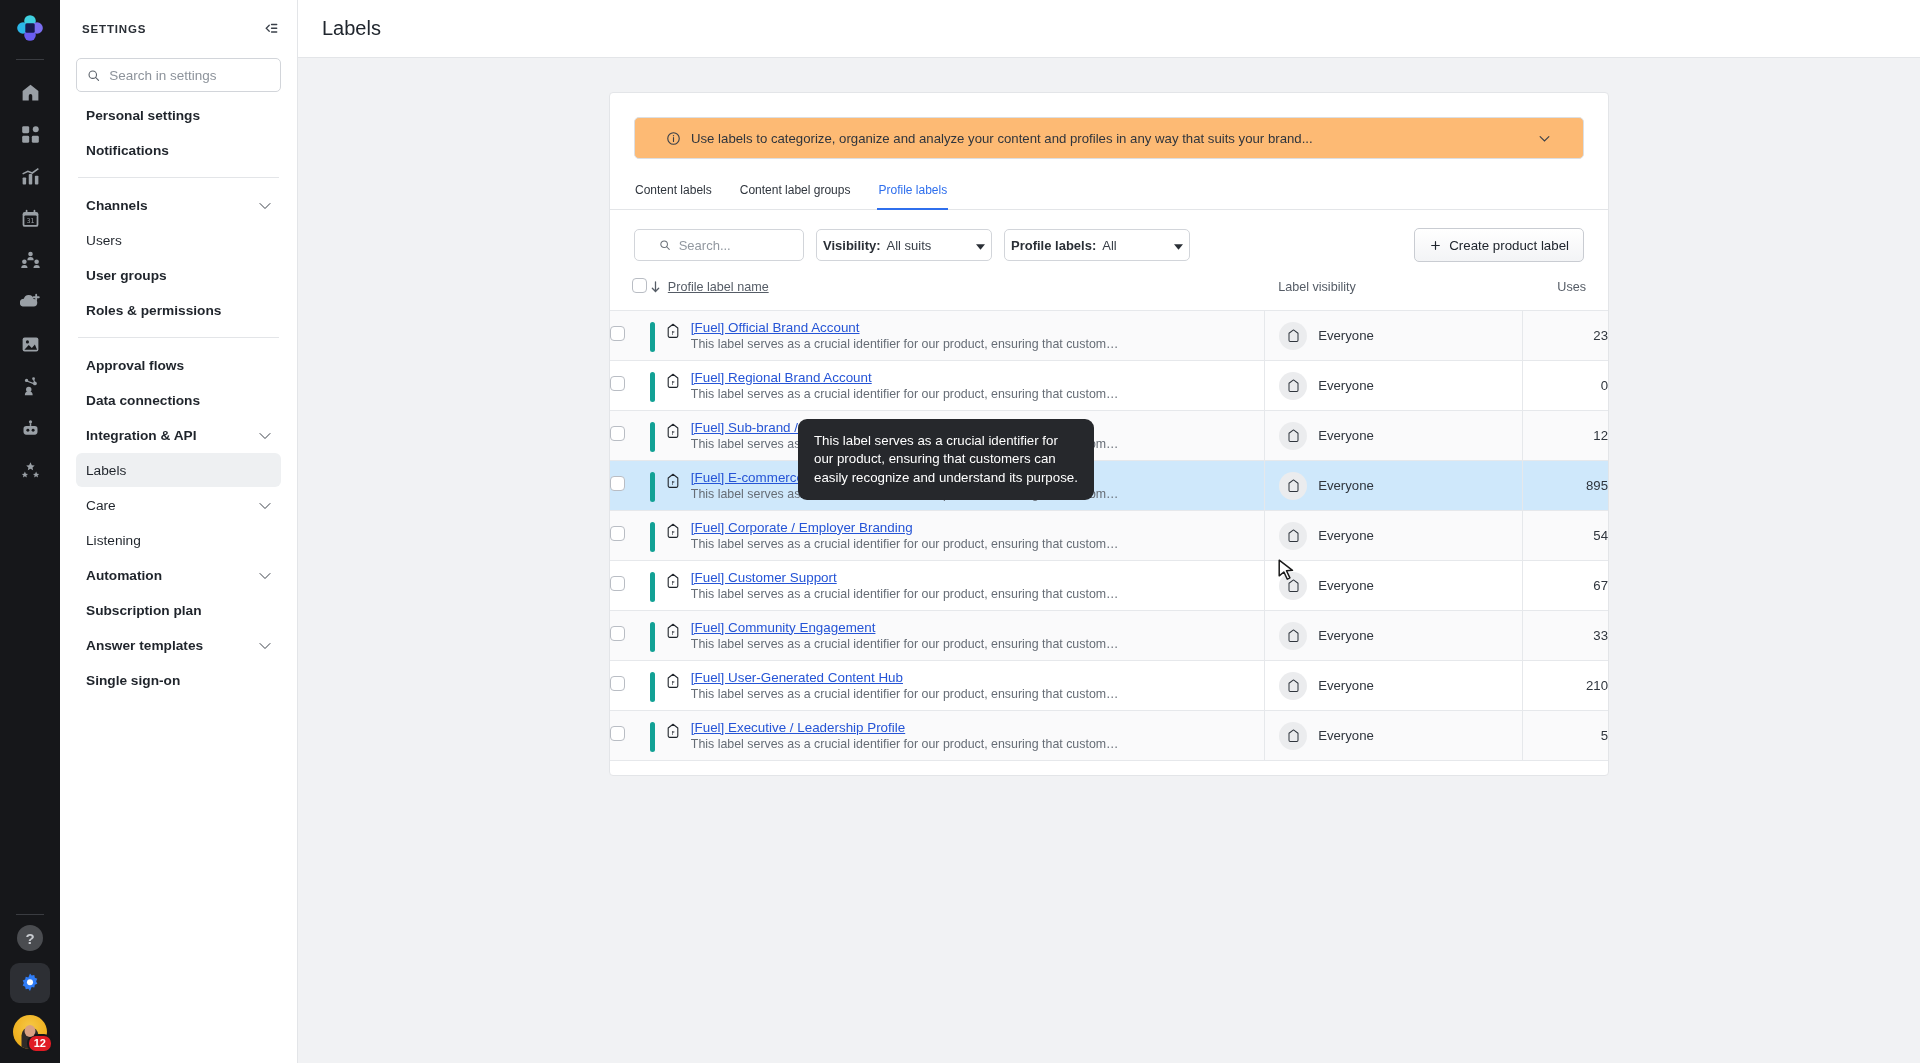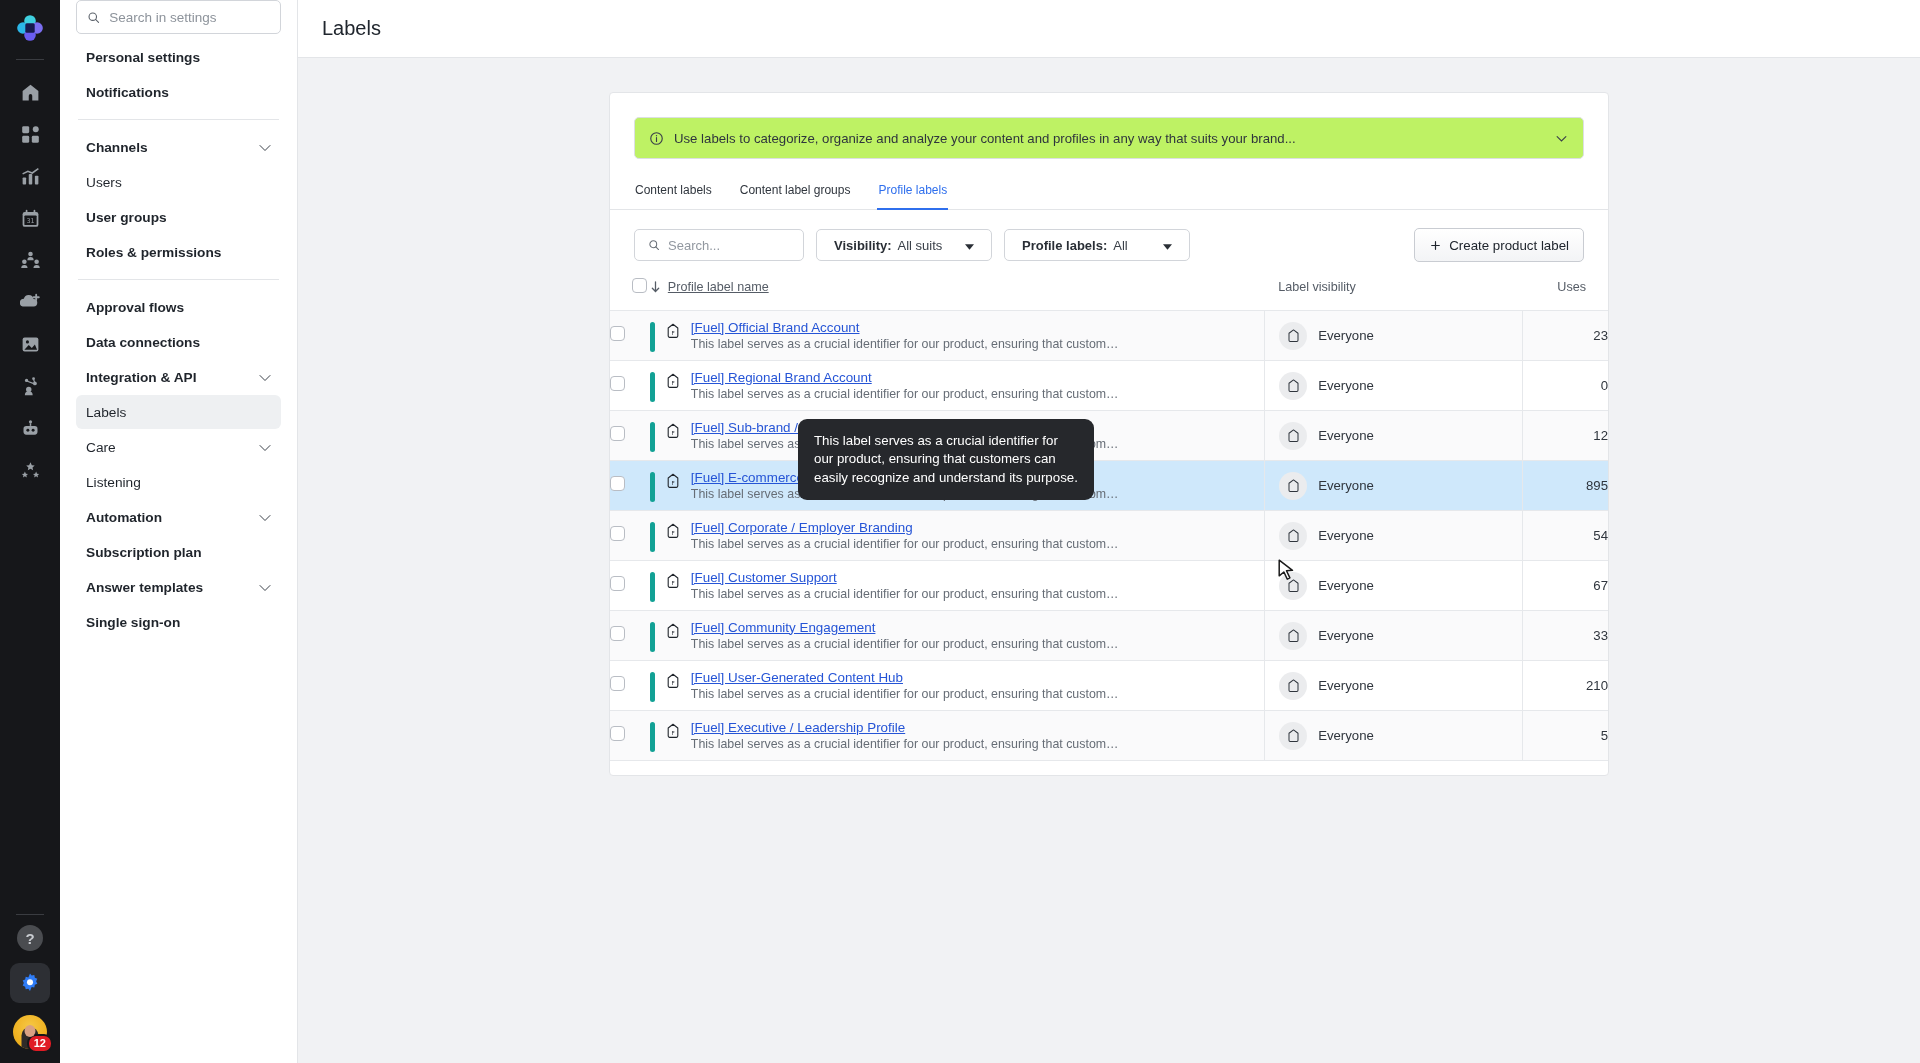--- a/index.html
+++ b/index.html
@@ -103,46 +103,46 @@
   .page-title { font-size: 20px; color: #20262e; font-weight: 400; }
   .main-body { flex: 1 1 auto; background: #f1f2f4; overflow: hidden; padding: 34px 0 0 0; }
   .card {
     margin: 0 auto; width: 1000px;
     background: #fff; border: 1px solid #e3e5e8; border-radius: 4px;
     position: relative;
   }
 
   .notice {
     margin: 24px 24px 0 24px; height: 42px;
-    border: 1px solid #dcdfe3; border-radius: 5px; background: #bef264;
-    display: flex; align-items: center; gap: 10px; padding: 0 14px;
+    border: 1px solid #dcdfe3; border-radius: 5px; background: #fdba74;
+    display: flex; align-items: center; gap: 10px; padding: 0 31px;
   }
   .notice-text { font-size: 13.2px; color: #2f353d; flex: 1 1 auto; }
 
   .tabs { display: flex; gap: 26px; padding: 0 24px; margin-top: 18px;
           border-bottom: 1px solid #e3e5e8; }
   .tab {
     font-size: 12px; color: #2f353d; padding: 6px 1px 11px 1px;
     cursor: pointer; border-bottom: 2px solid transparent; margin-bottom: -1px;
   }
   .tab.active { color: #2f6fed; border-bottom-color: #2f6fed; }
 
   .filters { display: flex; align-items: center; gap: 12px; padding: 18px 24px 16px 24px; }
   .f-search {
     width: 170px; height: 32px; border: 1px solid #d2d5da; border-radius: 5px;
-    display: flex; align-items: center; gap: 8px; padding: 0 13px;
+    display: flex; align-items: center; gap: 8px; padding: 0 24px;
   }
   .f-search input {
     border: none; outline: none; background: transparent; width: 100%;
     font-size: 13px; color: #2a2f36; font-family: "Liberation Sans", sans-serif;
   }
   .f-search input::placeholder { color: #9298a0; }
   .f-select {
     height: 32px; border: 1px solid #d2d5da; border-radius: 5px;
-    display: flex; align-items: center; padding: 0 17px; gap: 6px; cursor: pointer;
+    display: flex; align-items: center; padding: 0 6px; gap: 6px; cursor: pointer;
     font-size: 13px; color: #2a2f36; min-width: 0;
   }
   .f-select .f-lab { font-weight: 700; }
   .f-select .f-val { color: #3a4049; }
   .f-select .caret { margin-left: auto; padding-left: 16px; }
   .f-vis { width: 176px; }
   .f-prof { width: 186px; }
   .spring { flex: 1 1 auto; }
   .btn-create {
     height: 34px; border: 1px solid #c9ccd2; border-radius: 5px;
@@ -316,20 +316,29 @@
       </svg>
     </div>
     <div class="avatar-wrap">
       <div class="avatar"></div>
       <div class="badge">12</div>
     </div>
   </div>
 </div>
 
 <div class="settings-panel">
+  <div class="sp-head">
+    <div class="sp-title">SETTINGS</div>
+    <div class="collapse-btn">
+      <svg width="18" height="18" viewBox="0 0 24 24" fill="none" stroke="#3a4049" stroke-width="1.7" stroke-linecap="round">
+        <path d="M11 7l-4 4 4 4"></path>
+          <path d="M14 6h7M14 11h7M14 16h7"></path>
+      </svg>
+    </div>
+  </div>
   <div class="sp-body">
     <div class="search-box">
       <svg width="15" height="15" viewBox="0 0 24 24" fill="none" stroke="#5b616a" stroke-width="2">
         <circle cx="10.5" cy="10.5" r="6.8"></circle>
           <path d="M15.6 15.6L21 21" stroke-linecap="round"></path>
       </svg>
       <input type="text" placeholder="Search in settings" style="">
     </div>
     <div id="nav-list">
         <div class="nav-item bold">

